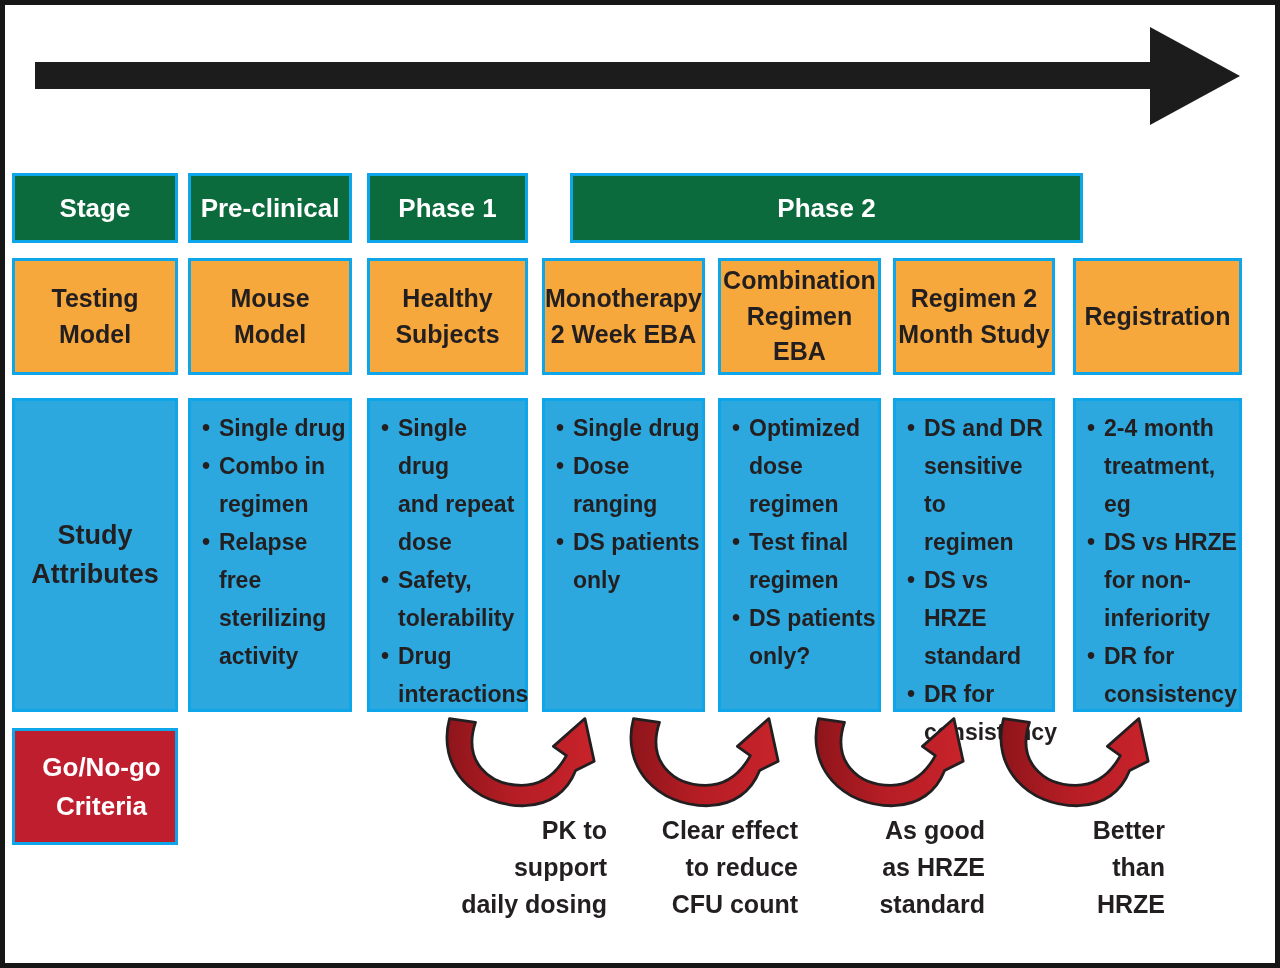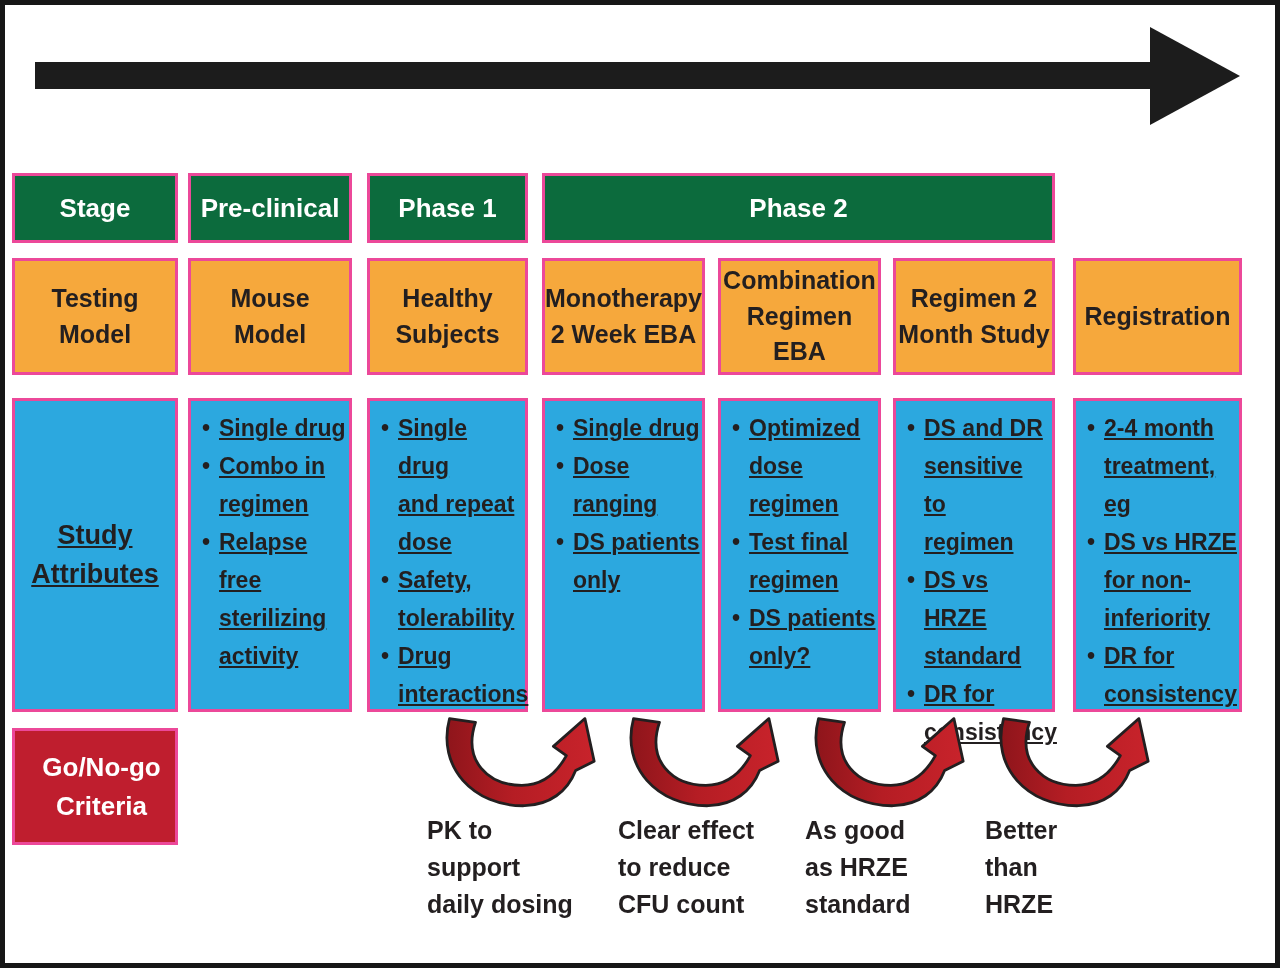--- a/index.html
+++ b/index.html
@@ -10,41 +10,41 @@
   .frame{position:absolute;inset:0;border:5px solid #161616;pointer-events:none;}
 
   
   .tl-shaft{position:absolute;left:35px;top:62px;width:1118px;height:27px;background:#1c1c1c;}
   .tl-head{position:absolute;left:1150px;top:27px;width:0;height:0;
     border-left:90px solid #1c1c1c;border-top:49px solid transparent;border-bottom:49px solid transparent;}
 
   
   .col1{left:12px;width:166px}.col2{left:188px;width:164px}.col3{left:367px;width:161px}
   .col4{left:542px;width:163px}.col5{left:718px;width:163px}.col6{left:893px;width:162px}
-  .col7{left:1073px;width:169px}.phase2{left:542px;width:513px}
+  .col7{left:1073px;width:169px}.phase2{left:570px;width:513px}
   .row-stage{top:173px;height:70px}.row-model{top:258px;height:117px}
   .row-attr{top:398px;height:314px}.row-go{top:728px;height:117px}
 
-  .box{position:absolute;box-sizing:border-box;border:3px solid #ec4899;
+  .box{position:absolute;box-sizing:border-box;border:3px solid #0ea5e9;
     display:flex;align-items:center;justify-content:center;text-align:center;}
   .green{background:#0C6B3D;color:#ffffff;font-size:26px;}
   .orange{background:#F6A83C;color:#231F20;font-size:25px;line-height:1.42;}
-  .blue{background:#2CA8DF;color:#231F20;text-decoration:underline;}
+  .blue{background:#2CA8DF;color:#231F20;}
   .redbox{background:#BF1E2E;color:#ffffff;font-size:26px;line-height:1.5;padding-left:13px;}
   .legend-attr{font-size:27px;line-height:1.45;}
   .pre{white-space:pre-line;}
 
   .attr-box{display:block;padding:8px 2px 6px 8px;font-size:23px;line-height:38px;text-align:left;}
   .bullet{position:relative;padding-left:20px;white-space:pre-line;}
   .bullet::before{content:"\2022";position:absolute;left:3px;top:0;}
 
   .swoosh{position:absolute;width:172px;height:102px;}
   .a1{left:434px;top:713px}.a2{left:618px;top:713px}.a3{left:803px;top:713px}.a4{left:988px;top:713px}
 
-  .go-label{position:absolute;top:812px;width:180px;text-align:left;
+  .go-label{position:absolute;top:812px;width:180px;text-align:right;
     font-size:25px;line-height:37px;color:#231F20;white-space:pre-line;}
   .l1{left:427px}.l2{left:618px}.l3{left:805px}.l4{left:985px}
 </style>
 </head>
 <body>
 
 <div class="canvas">
 
   <div class="tl-shaft"></div>
   <div class="tl-head"></div>

